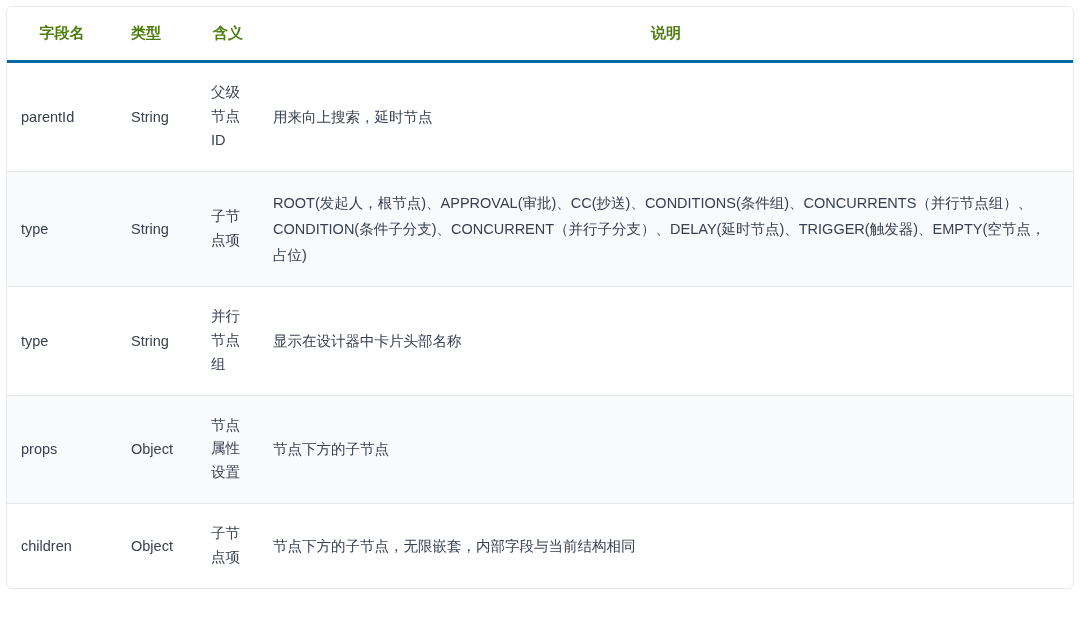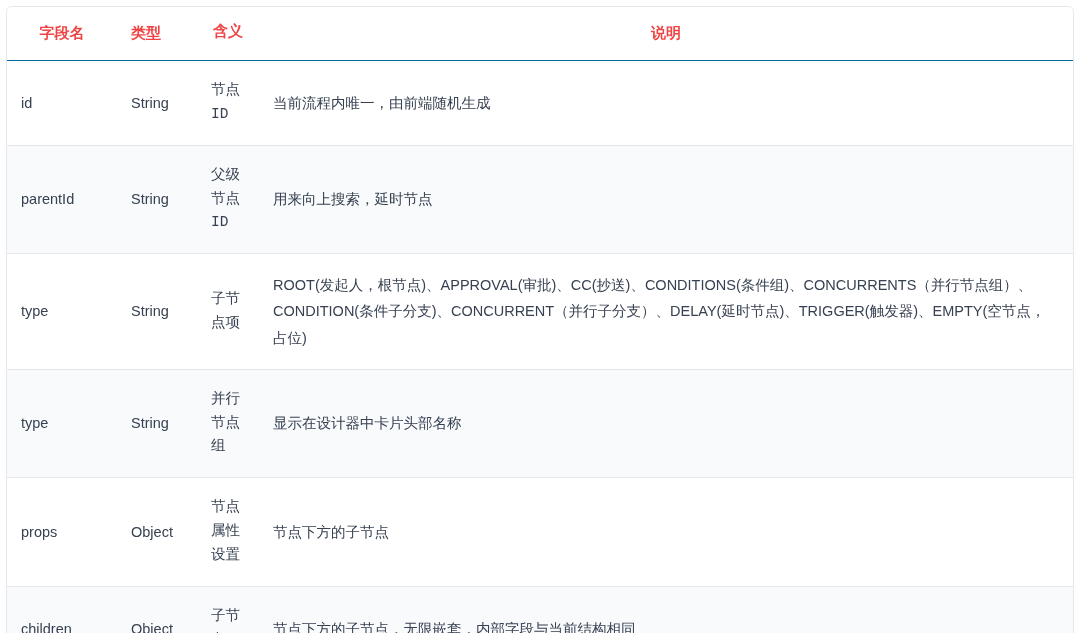--- a/index.html
+++ b/index.html
@@ -17,26 +17,26 @@
       border: 1px solid #e5e7eb;
       border-radius: 6px;
       overflow: hidden;
     }
     table {
       width: 100%;
       border-collapse: collapse;
     }
     thead th {
       background: #ffffff;
-      color: #ef4444;
+      color: #4d7c0f;
       font-weight: 700;
       font-size: 15px;
       text-align: left;
       padding: 14px 14px;
-      border-bottom: 1px solid #0369a1;
+      border-bottom: 3px solid #0369a1;
     }
     thead th:nth-child(1) {
       text-align: center;
     }
     thead th:nth-child(2) {
       text-align: left;
     }
     thead th:nth-child(3) {
       text-align: center;
     }
@@ -62,46 +62,39 @@
     }
     .col-field {
       width: 110px;
     }
     .col-type {
       width: 80px;
     }
     .col-meaning {
       width: 62px;
       line-height: 1.65;
-      font-family: Liberation Mono, monospace;
     }
     .col-desc {
       width: auto;
     }
   </style>
 </head>
 <body>
 
 <div class="table-container">
   <table>
     <thead>
       <tr>
         <th class="col-field">字段名</th>
         <th class="col-type">类型</th>
         <th class="col-meaning">含义</th>
         <th class="col-desc">说明</th>
       </tr>
     </thead>
     <tbody>
-      <tr>
-        <td class="col-field">id</td>
-        <td class="col-type">String</td>
-        <td class="col-meaning">节点ID</td>
-        <td class="col-desc">当前流程内唯一，由前端随机生成</td>
-      </tr>
       <tr>
         <td class="col-field">parentId</td>
         <td class="col-type">String</td>
         <td class="col-meaning">父级节点ID</td>
         <td class="col-desc">用来向上搜索，延时节点</td>
       </tr>
       <tr>
         <td class="col-field">type</td>
         <td class="col-type">String</td>
         <td class="col-meaning">子节点项</td>

